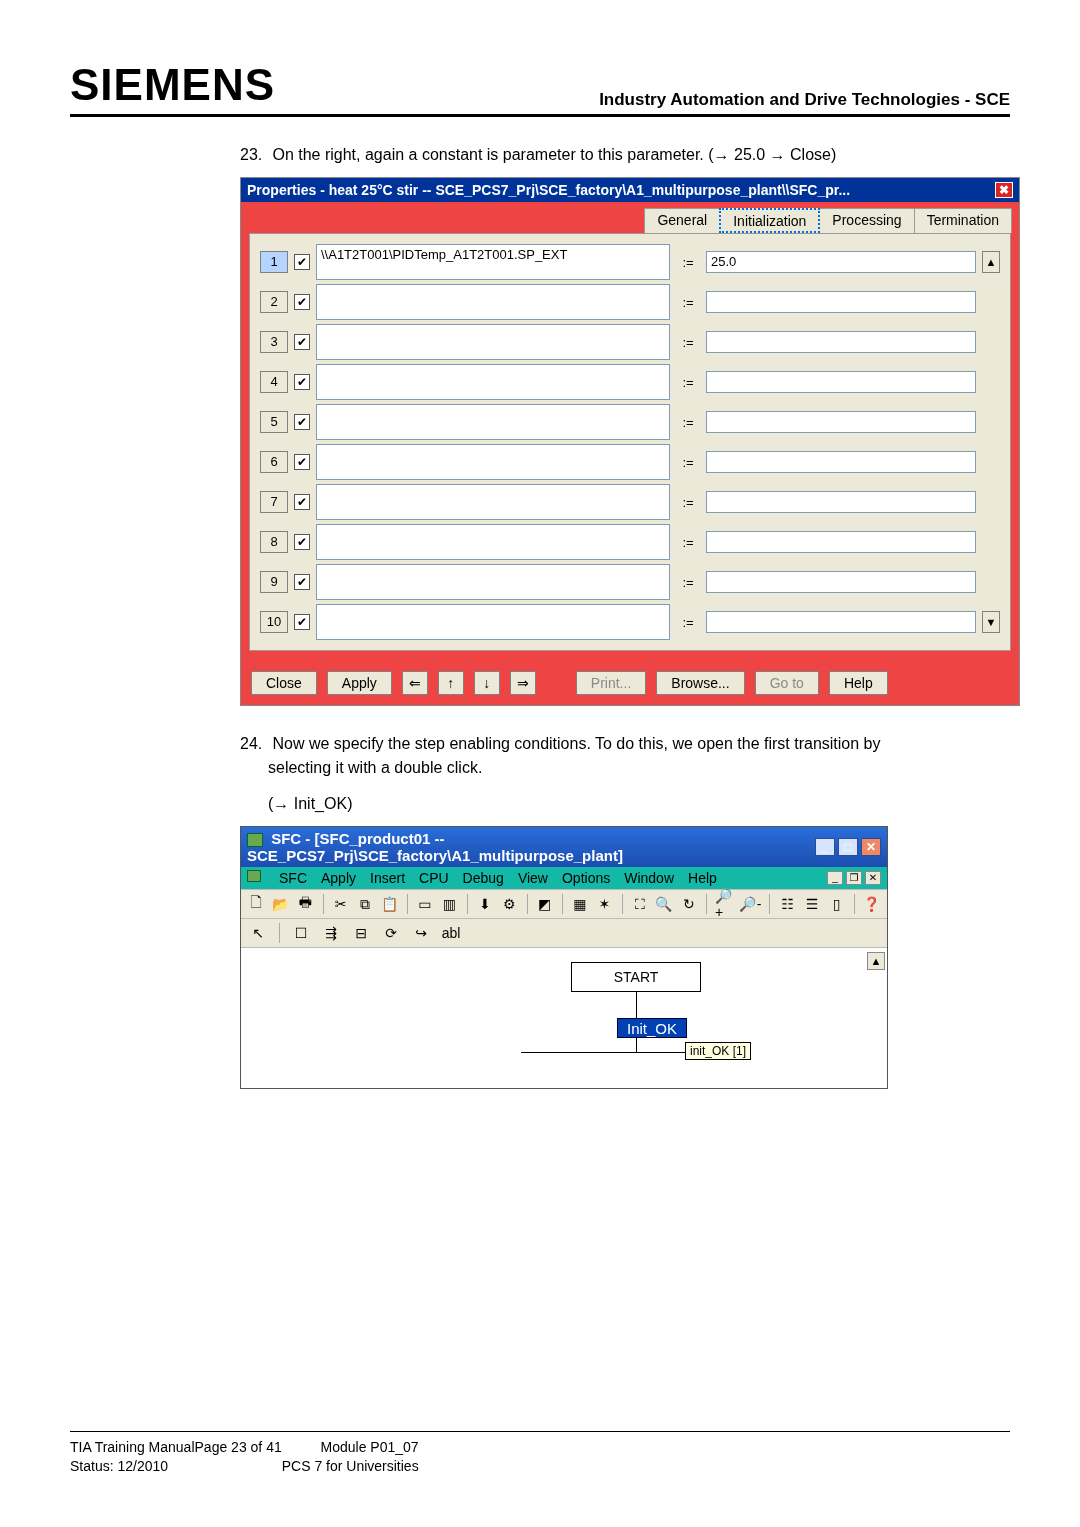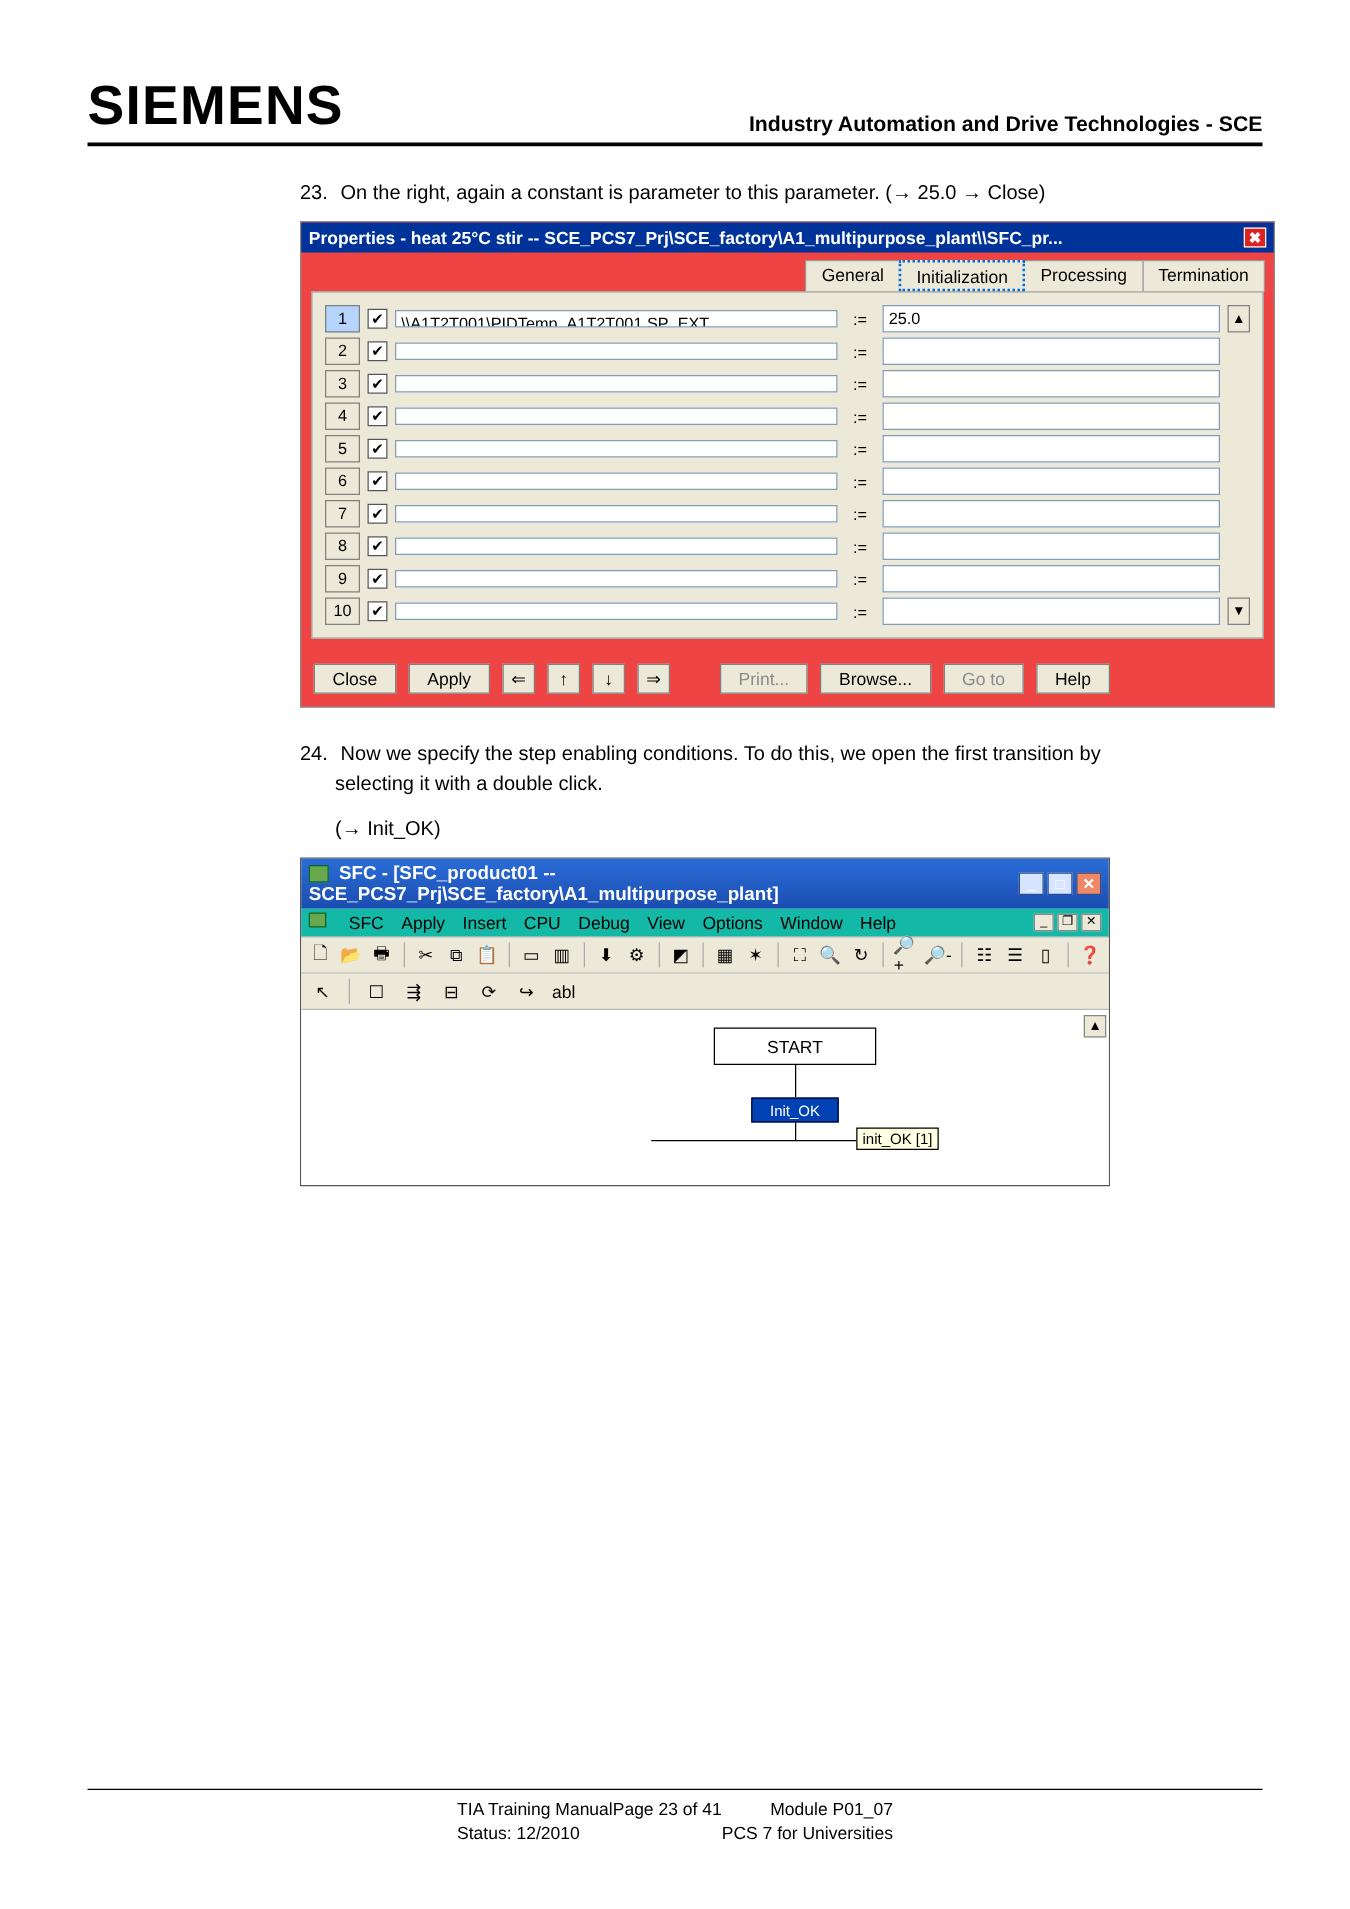--- a/index.html
+++ b/index.html
@@ -114,21 +114,21 @@
   .cell-idx.sel { background:#b5d5ff; }
   .chk {
     width:16px; height:16px;
     border:1px solid #555;
     background:#fff;
     display:flex; align-items:center; justify-content:center;
     font-size:12px;
   }
   .left-field {
     flex:1;
-    height:14px;
+    height:36px;
     border:1px solid #7f9db9;
     background:#fff;
     padding:2px 4px;
     font-size:13px;
     overflow:hidden;
     white-space:nowrap;
   }
   .op {
     width:24px;
     font-size:13px;
@@ -242,26 +242,26 @@
     width:130px; height:30px;
     border:1px solid #000;
     text-align:center;
     line-height:28px;
     font-size:14px;
     background:#fff;
   }
   .vline1 { position:absolute; left:395px; top:44px; width:1px; height:26px; background:#000; }
   .trans-box {
     position:absolute;
-    left:360px; top:70px;
+    left:376px; top:70px;
     width:70px; height:20px;
     background:#0042b3;
     color:#fff;
     text-align:center;
-    font-size:12px;
+    font-size:15px;
     line-height:20px;
     border:1px solid #003;
   }
   .hline { position:absolute; left:280px; top:104px; width:230px; height:1px; background:#000;}
   .vline2 { position:absolute; left:395px; top:90px; width:1px; height:14px; background:#000;}
   .tt {
     position:absolute;
     left:444px; top:94px;
     background:#ffffe1;
     border:1px solid #000;
@@ -279,21 +279,21 @@
     line-height:16px;
   }
   
   .footer {
     position:absolute;
     left:70px; right:70px;
     bottom:50px;
     border-top:1px solid #000;
     padding-top:6px;
     display:flex;
-    justify-content:center;
+    justify-content:flex-start;
     font-size:14px;
   }
   .footer .col { line-height:1.4; }
   .footer .col.center { text-align:center; }
   .footer .col.right { text-align:right; }
 </style>
 </head>
 <body>
 
 <div class="page">

